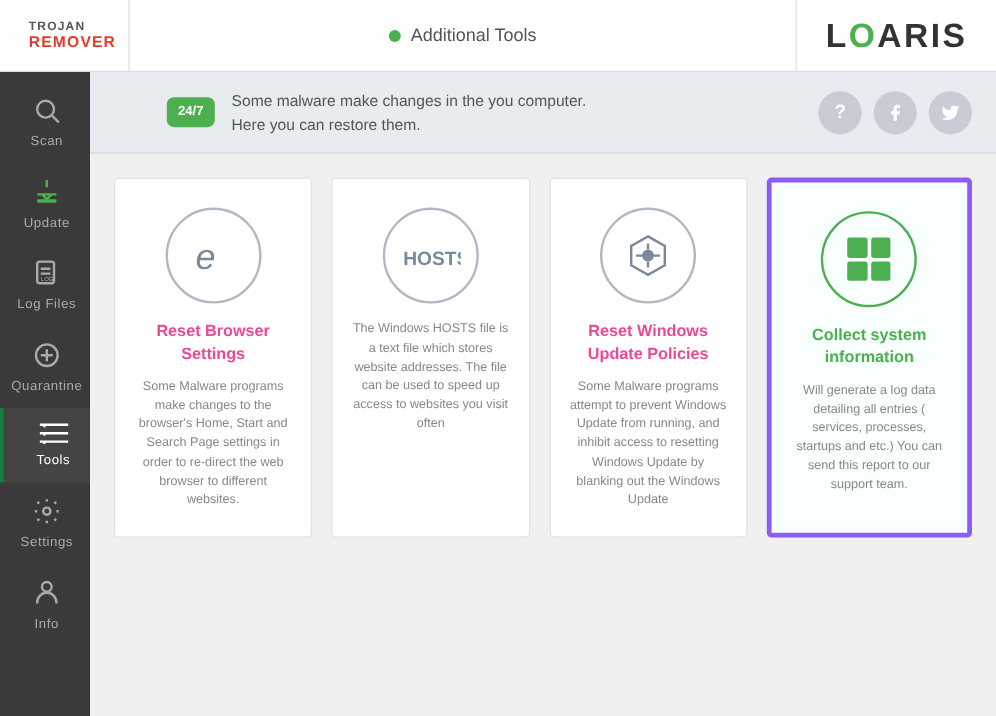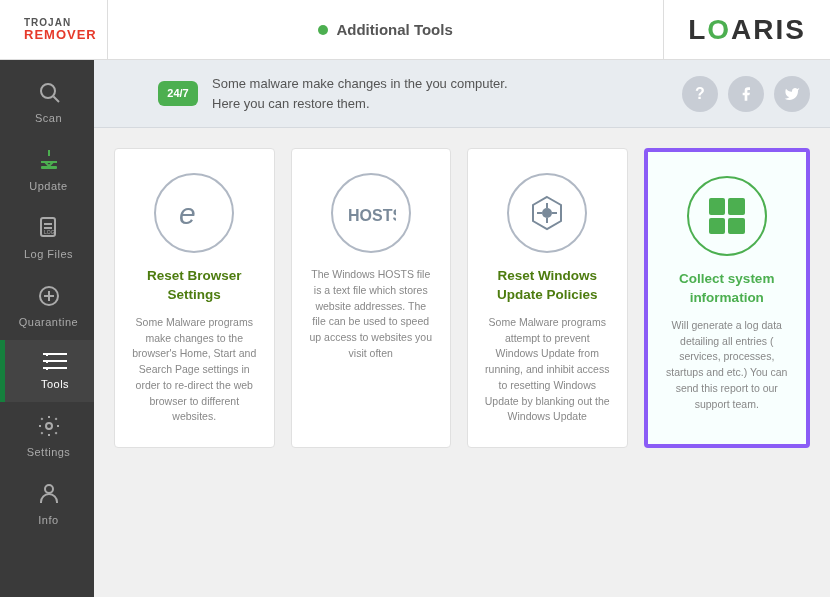--- a/index.html
+++ b/index.html
@@ -62,21 +62,21 @@
     .green-dot {
       width: 10px;
       height: 10px;
       border-radius: 50%;
       background: #4CAF50;
       flex-shrink: 0;
     }
     .additional-tools-label {
       font-size: 15px;
       color: #555;
-      font-weight: 700;
+      font-weight: 400;
     }
     .header-brand {
       display: flex;
       align-items: center;
       justify-content: center;
       padding: 0 24px;
       border-left: 1px solid #ddd;
       height: 100%;
     }
     .loaris-text {
@@ -91,21 +91,21 @@
 
     
     .main {
       display: flex;
       flex: 1;
       overflow: hidden;
     }
 
     
     .sidebar {
-      width: 94px;
+      width: 75px;
       background: #3a3a3a;
       display: flex;
       flex-direction: column;
       align-items: center;
       padding: 8px 0;
       flex-shrink: 0;
     }
     .sidebar-item {
       display: flex;
       flex-direction: column;
@@ -113,21 +113,21 @@
       justify-content: center;
       width: 100%;
       padding: 12px 0;
       cursor: pointer;
       color: #aaa;
       gap: 4px;
       border-left: 3px solid transparent;
     }
     .sidebar-item.active {
       color: #fff;
-      border-left: 5px solid #15803d;
+      border-left: 3px solid #15803d;
       background: #444;
       padding-left: 11px;
     }
     .sidebar-item .icon-wrap {
       font-size: 22px;
       line-height: 1;
     }
     .sidebar-item .item-label {
       font-size: 11px;
       font-weight: 500;
@@ -228,21 +228,21 @@
       color: #7a8a9a;
       flex-shrink: 0;
     }
     .tool-card.active .tool-icon-circle {
       border-color: #4CAF50;
       color: #4CAF50;
     }
     .tool-title {
       font-size: 13.5px;
       font-weight: 600;
-      color: #4d7c0f;
+      color: #ec4899;
       margin-bottom: 10px;
       line-height: 1.4;
     }
     .tool-card.active .tool-title {
       color: #4CAF50;
     }
     .tool-desc {
       font-size: 10.5px;
       color: #888;
       line-height: 1.5;

